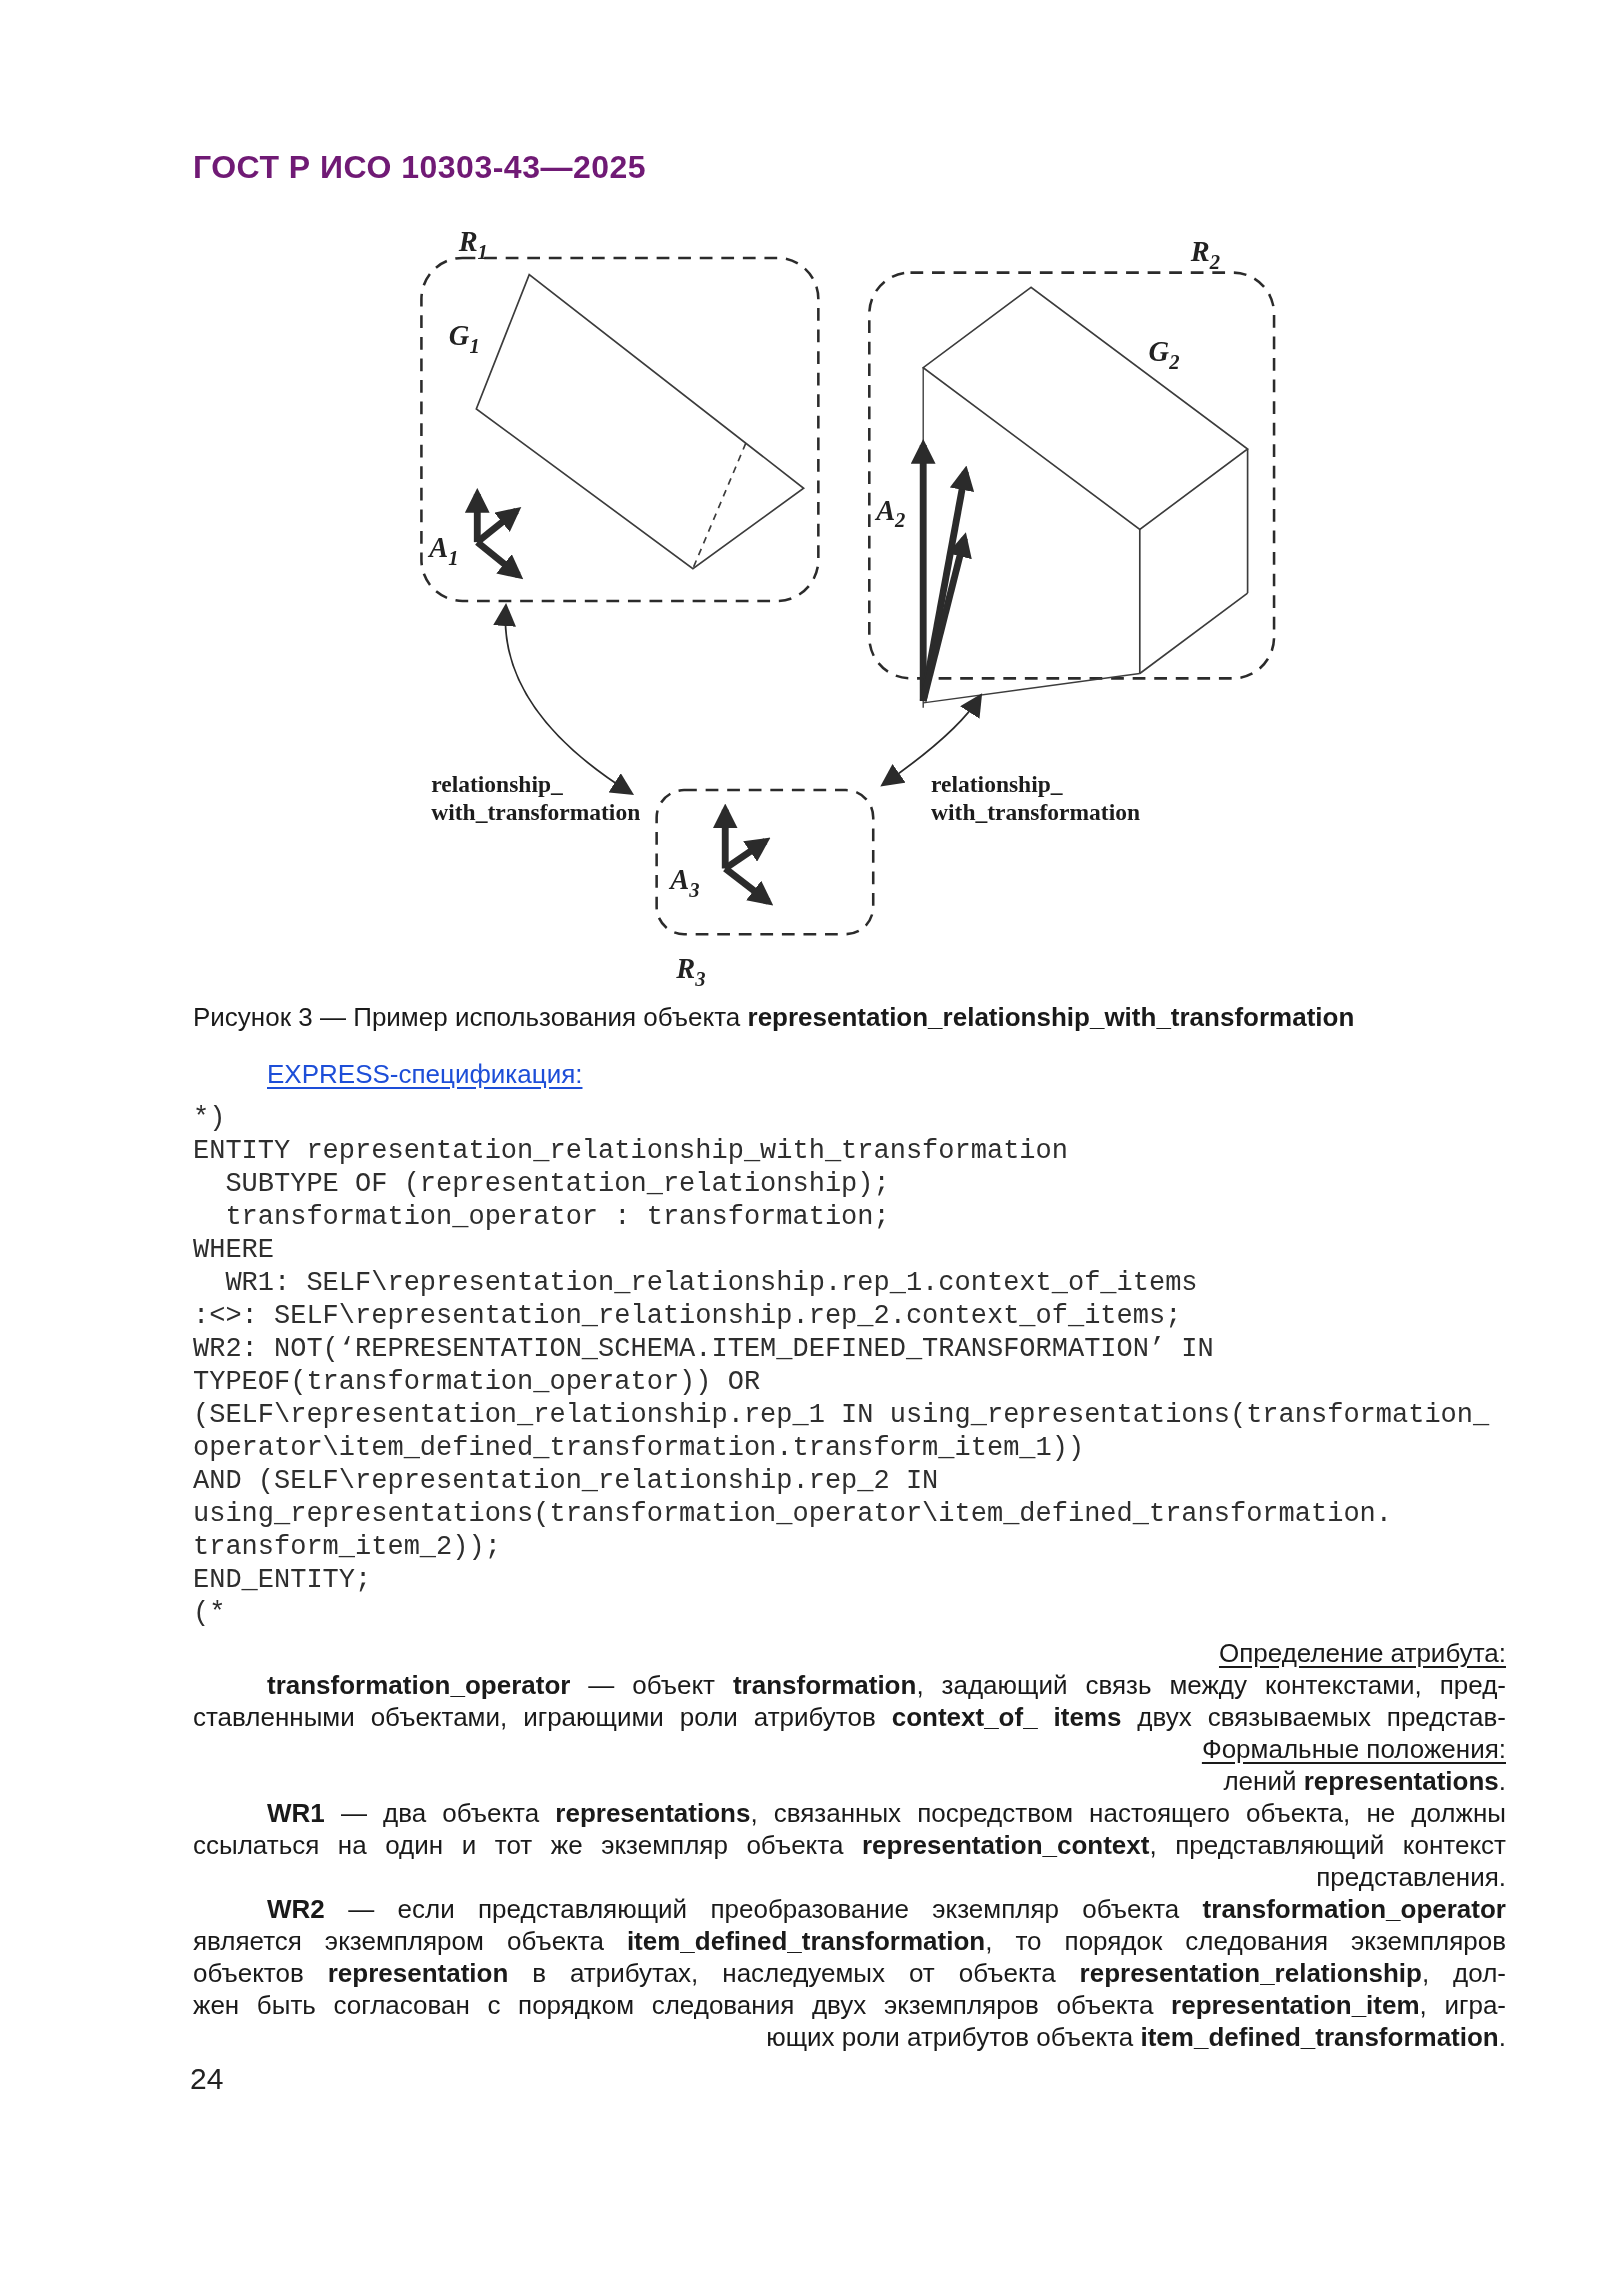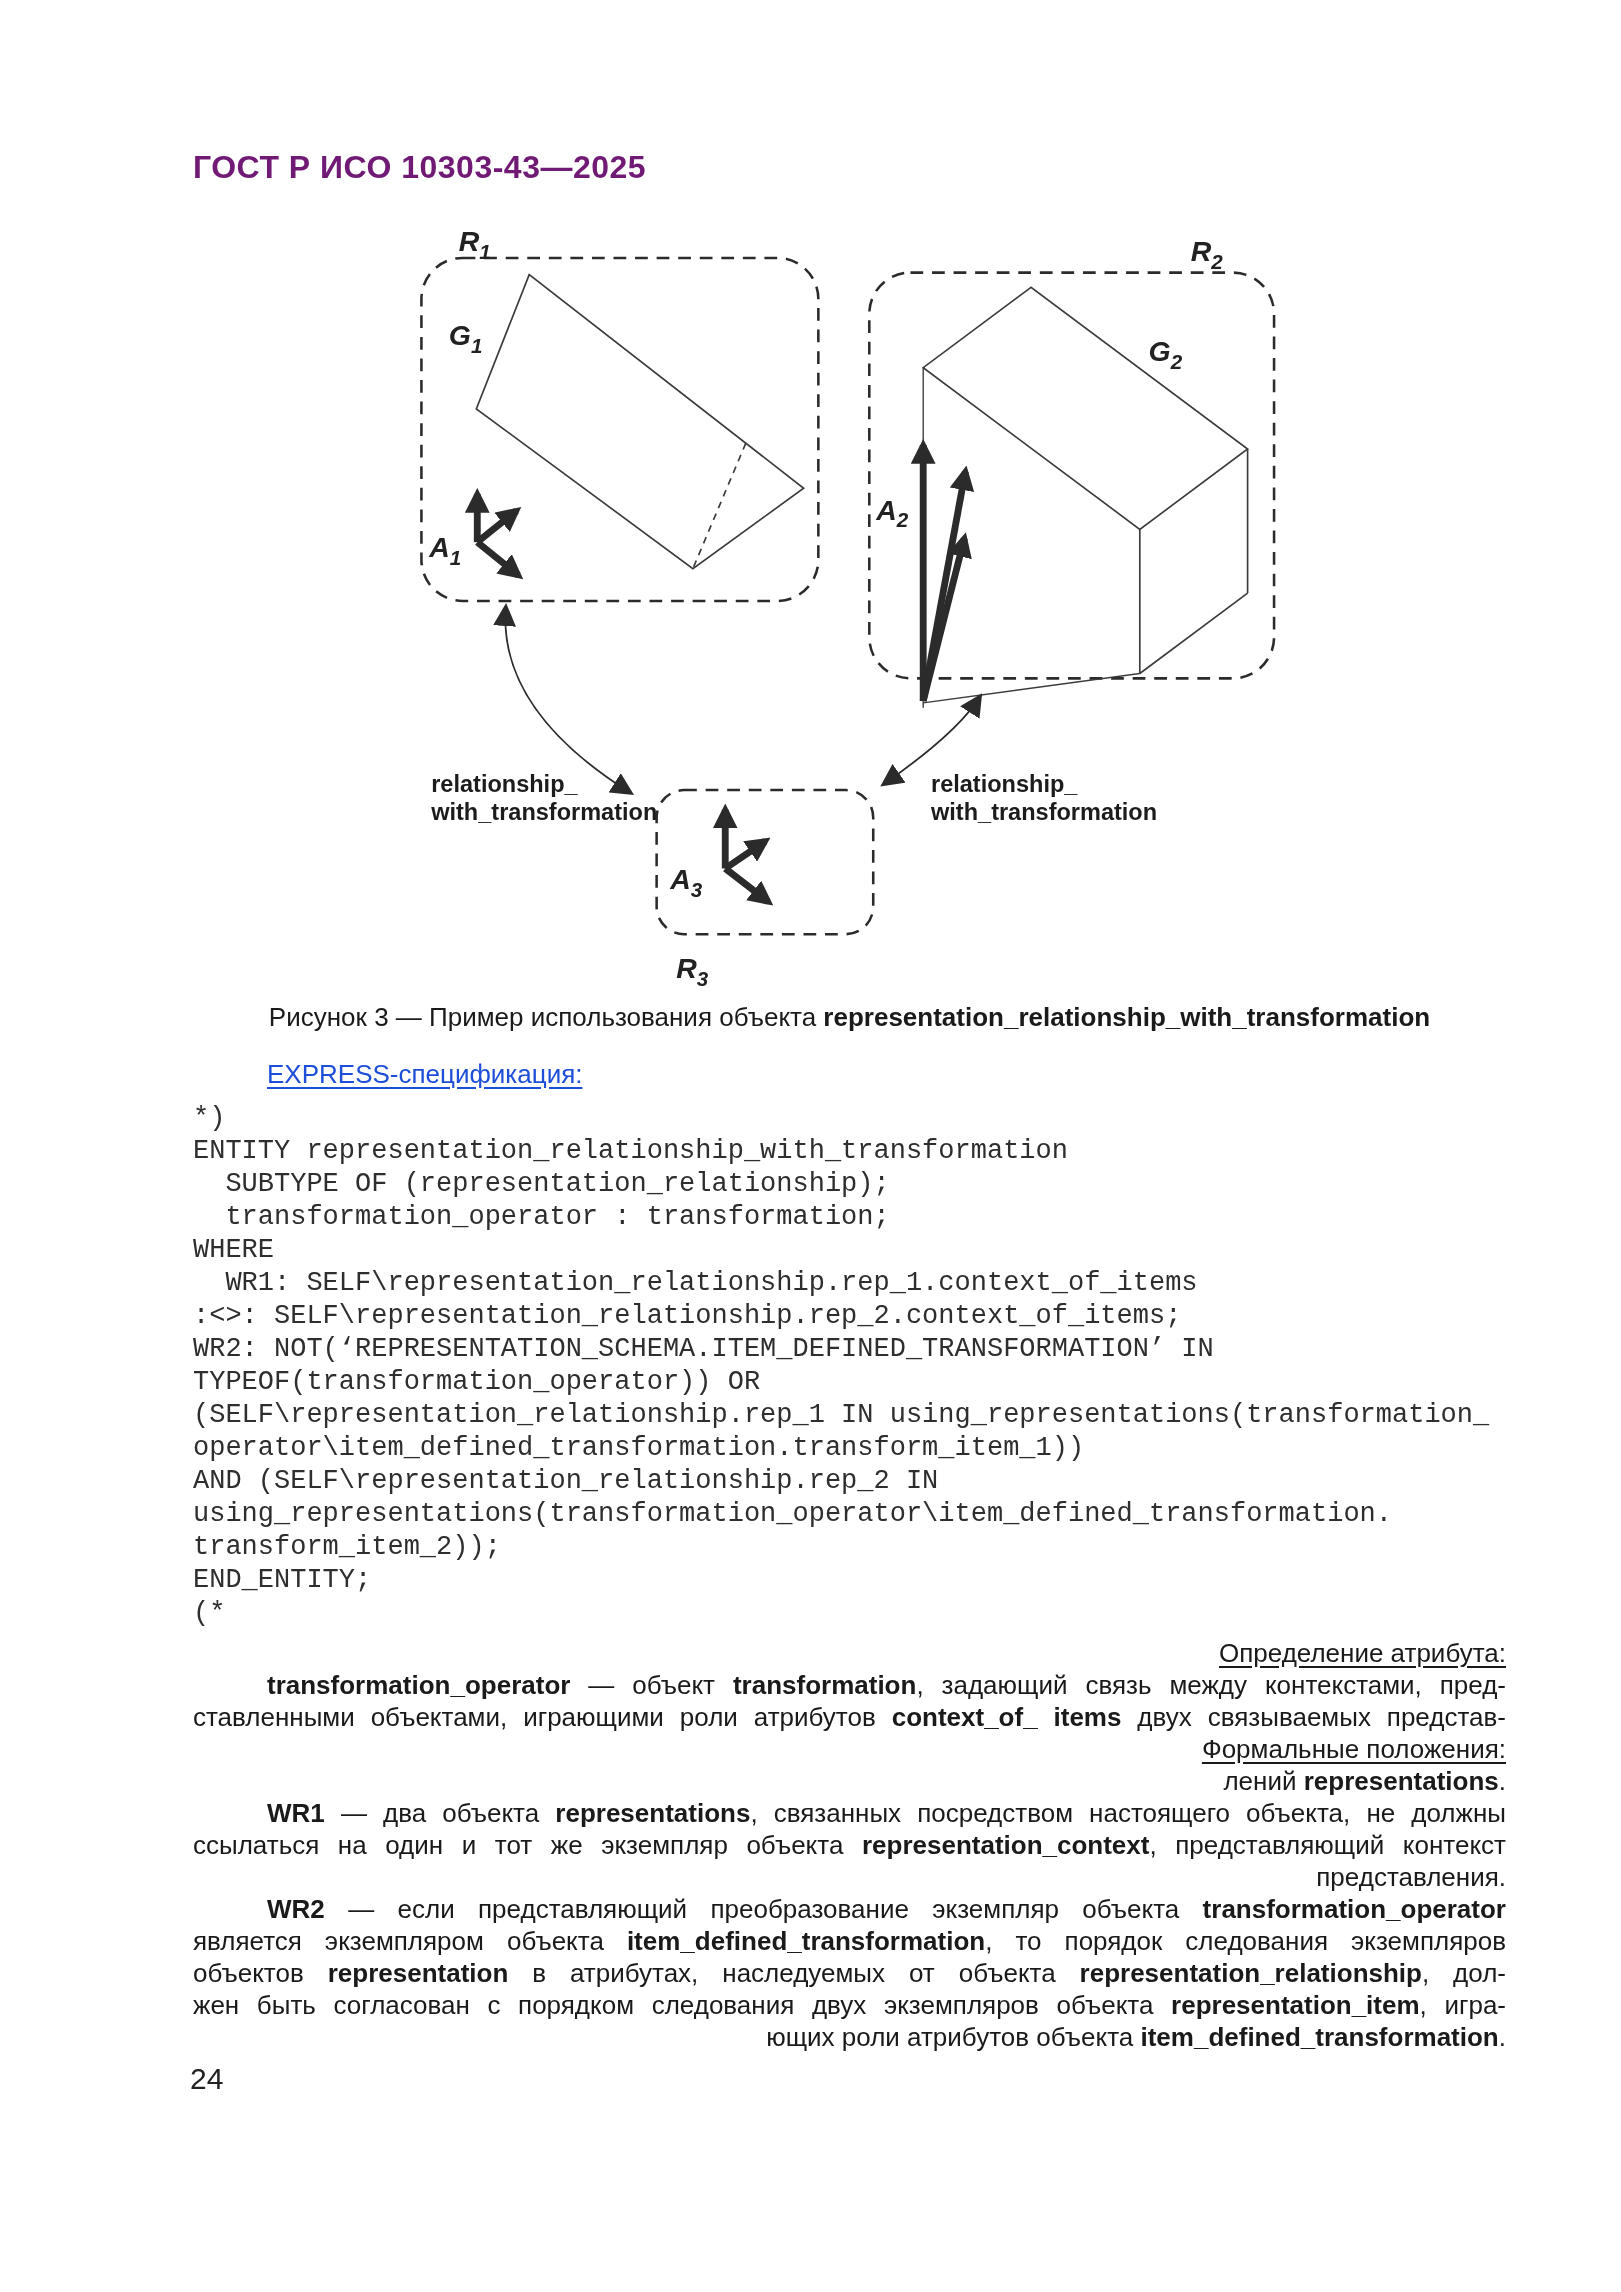--- a/index.html
+++ b/index.html
@@ -9,28 +9,28 @@
     background:#ffffff;
     font-family:"Liberation Sans", sans-serif;
     color:#1c1c1c;
     overflow:hidden;
   }
   .doc-header{
     position:absolute;left:193px;top:149px;
     font-size:32px;font-weight:bold;letter-spacing:0.5px;
     color:#701a75;
   }
-  .figure-wrap{position:absolute;left:0;top:196px;width:1595px;height:804px;}
+  .figure-wrap{position:absolute;left:0;top:196px;width:1595px;height:804px;font-family:Liberation Serif, serif;}
   .figure-wrap svg{display:block;width:1621px;height:804px;}
   .fig-label{font-style:italic;font-weight:bold;font-size:29px;fill:#222;}
   .fig-sub{font-size:21px;}
   .rel-label{font-weight:bold;font-size:24px;fill:#1c1c1c;font-style:normal;}
   .caption{
     position:absolute;left:193px;top:1002px;width:1313px;
-    text-align:center;font-size:26px;color:#1a1a1a;
+    text-align:left;font-size:26px;color:#1a1a1a;
   }
   .express-heading{
     position:absolute;left:267px;top:1059px;
     font-size:26px;color:#1d4ed8;
     text-decoration:underline;text-underline-offset:3.9px;
   }
   .code-block{
     position:absolute;left:193px;top:1102px;width:1372px;
     font-family:"Liberation Mono","DejaVu Sans Mono",monospace;
     font-size:27px;line-height:33px;

